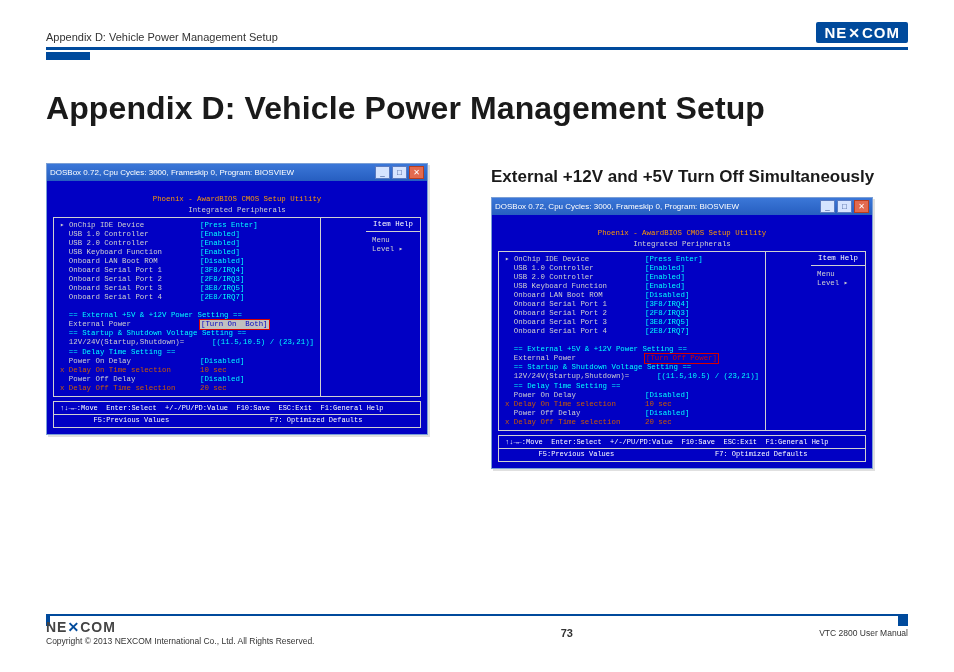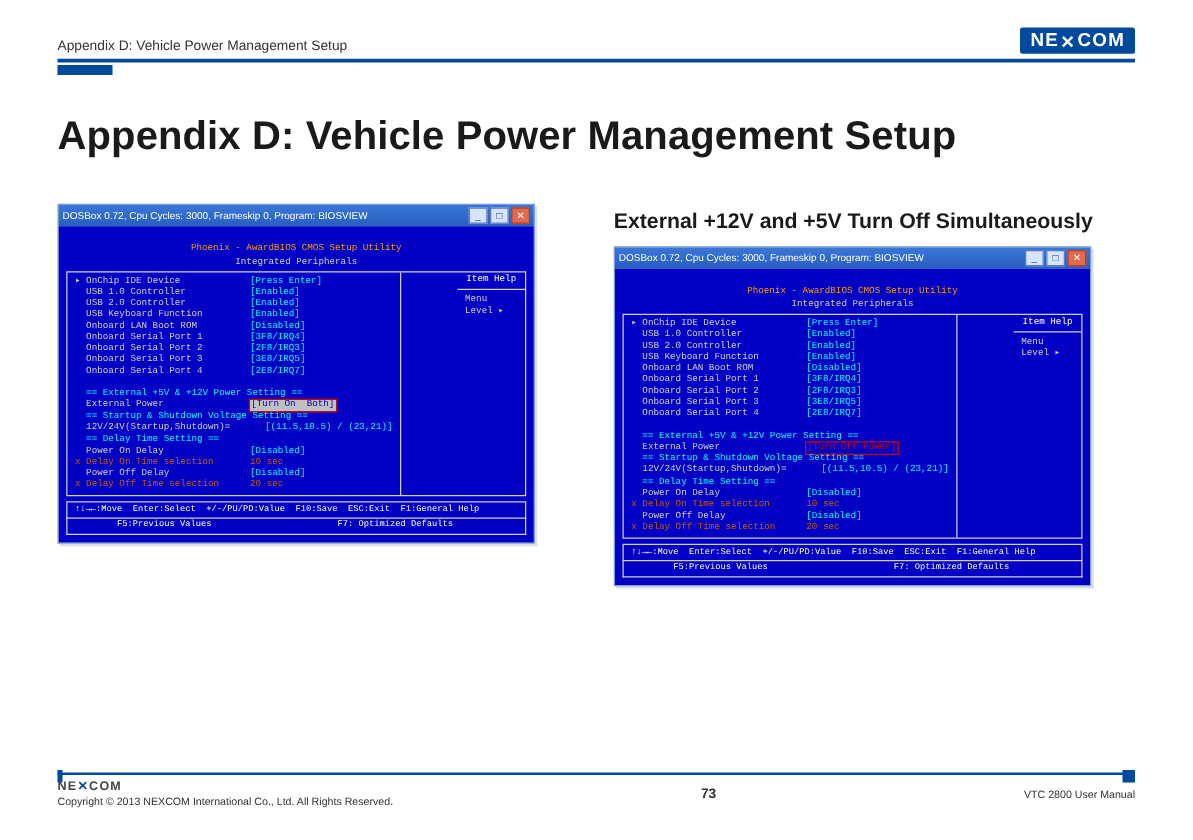--- a/index.html
+++ b/index.html
@@ -110,21 +110,21 @@
     display:flex;justify-content:space-between;align-items:center;
     font-size:8.5px;color:#333;
   }
   .ftr .mid{font-weight:700;font-size:11px}
   .ftr-before{
     position:absolute;left:46px;right:46px;bottom:52px;height:10px;
   }
   .ftr-before .tick-l{position:absolute;left:0;bottom:-6px;width:4px;height:10px;background:var(--header-line)}
   .ftr-before .tick-r{position:absolute;right:0;bottom:-6px;width:10px;height:10px;background:var(--header-line)}
   .ftr-logo{
-    display:flex;align-items:center;gap:0;font-weight:700;font-size:10px;letter-spacing:1px;
+    display:flex;align-items:flex-start;gap:0;font-weight:700;font-size:14px;letter-spacing:1px;
     color:#444;margin-bottom:1px
   }
 </style>
 </head>
 <body>
 
 <div class="hdr-row">
   <div class="hdr-title">Appendix D: Vehicle Power Management Setup</div>
   <div class="logo">
     <span>NE</span>

